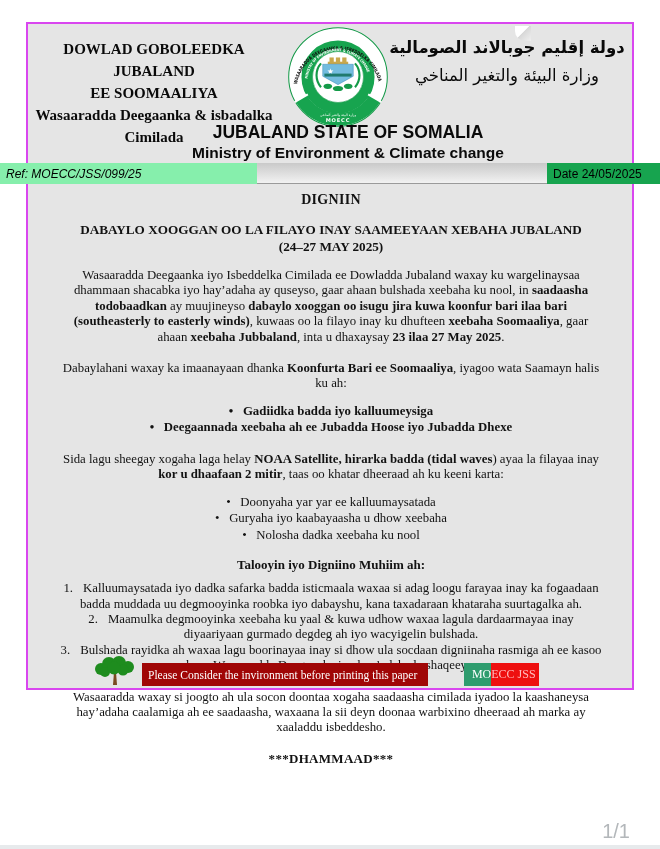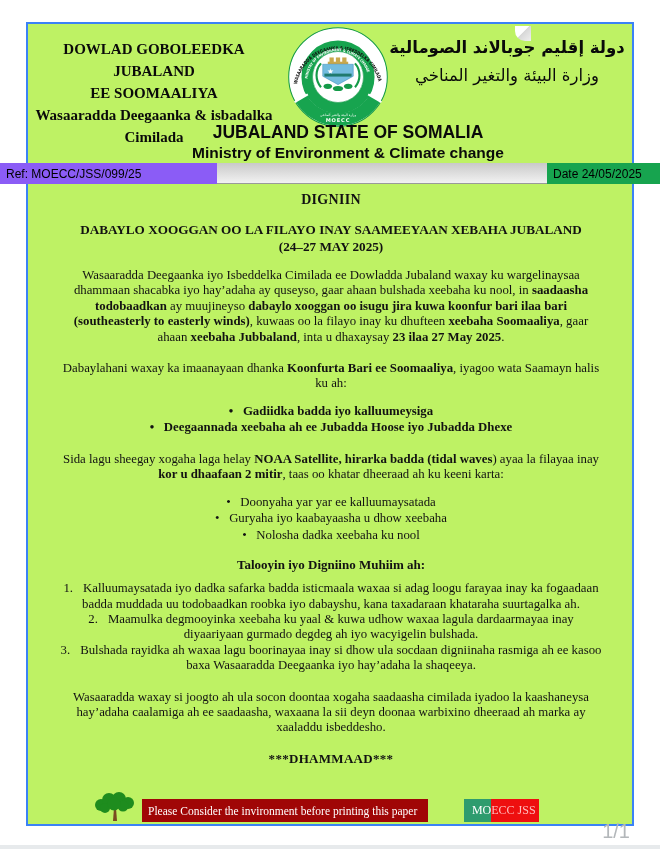--- a/index.html
+++ b/index.html
@@ -1,22 +1,22 @@
 <!DOCTYPE html>
 <html><head>
 <meta charset="utf-8">
 <style>
   * { margin:0; padding:0; box-sizing:border-box; }
   html,body { width:660px; height:849px; background:#ffffff; overflow:hidden;
               font-family:"Liberation Serif","DejaVu Serif",serif; }
   .viewer { position:relative; width:660px; height:849px; background:#ffffff; }
 
   
-  .page { position:absolute; left:26px; top:22px; width:608px; height:804px;
-          border:2px solid #3b82f6; background:#bef264; }
+  .page { position:absolute; left:26px; top:22px; width:608px; height:668px;
+          border:2px solid #d946ef; background:#e5e5e5; }
   .scan-curl { position:absolute; left:487px; top:2px; width:16px; height:15px;
                background:linear-gradient(135deg,#ffffff 45%,#d7d7d7 46%,#efefef 100%);
                border-radius:0 0 0 10px; }
 
   
   .letterhead { position:relative; height:139px; }
   .lh-left { position:absolute; left:6px; top:14px; width:240px; text-align:center;
              font-weight:bold; font-size:15px; line-height:22px; color:#0a0a0a; }
   .lh-right { position:absolute; right:4px; top:10px; width:242px; text-align:center;
               font-family:"DejaVu Sans",sans-serif; font-size:16.5px; line-height:28px;
@@ -26,21 +26,21 @@
   .lh-english { position:absolute; left:0; right:0; bottom:1px; text-align:center;
                 padding-left:36px; font-family:"Liberation Sans","DejaVu Sans",sans-serif;
                 font-weight:bold; color:#0a0a0a; }
   .lh-english .en1 { font-size:17.5px; line-height:21px; }
   .lh-english .en2 { font-size:15.5px; line-height:19px; }
 
   
   .ref-bar { position:absolute; left:0; top:163px; width:660px; height:21px;
              display:flex; font-family:"Liberation Sans","DejaVu Sans",sans-serif;
              font-size:12px; color:#000; z-index:5; }
-  .ref-cell { background:#8b5cf6; width:217px; display:flex; align-items:center; padding-left:6px; }
+  .ref-cell { background:#86efac; width:257px; display:flex; align-items:center; padding-left:6px;font-style:italic; }
   .ref-mid  { flex:1; background:linear-gradient(#c9c9c9,#f2f2f2); border-bottom:1px solid #9a9a9a; }
   .date-cell{ background:#17A44F; width:113px; display:flex; align-items:center; padding-left:6px; }
 
   
   .doc-body { margin-top:22px; padding:4px 28px 0 30px; text-align:center;
               font-size:12.8px; color:#121212; }
   .digniin  { font-size:14px; font-weight:bold; margin-top:3px; letter-spacing:.3px; }
   .heading  { margin-top:13px; font-weight:bold; font-size:13.2px; line-height:17px; }
   .para     { margin-top:16px; line-height:15.4px; }
   .para.first { margin-top:13px; }
@@ -159,21 +159,21 @@
 
       <div class="blist">
         <div class="bullet">Doonyaha yar yar ee kalluumaysatada</div>
         <div class="bullet">Guryaha iyo kaabayaasha u dhow xeebaha</div>
         <div class="bullet">Nolosha dadka xeebaha ku nool</div>
       </div>
 
       <div class="advice-h">Talooyin iyo Digniino Muhiim ah:</div>
 
       <div class="nlist">
-        <p class="nitem"><span class="num">1.</span><span>Kalluumaysatada iyo dadka safarka badda isticmaala waxaa si adag loogu farayaa inay ka fogaadaan badda muddada uu todobaadkan roobka iyo dabayshu, kana taxadaraan khataraha suurtagalka ah.</span></p>
+        <p class="nitem"><span class="num">1.</span><span>Kalluumaysatada iyo dadka safarka badda isticmaala waxaa si adag loogu farayaa inay ka fogaadaan badda muddada uu degmooyinka roobka iyo dabayshu, kana taxadaraan khataraha suurtagalka ah.</span></p>
         <p class="nitem"><span class="num">2.</span><span>Maamulka degmooyinka xeebaha ku yaal &amp; kuwa udhow waxaa lagula dardaarmayaa inay diyaariyaan gurmado degdeg ah iyo wacyigelin bulshada.</span></p>
         <p class="nitem"><span class="num">3.</span><span>Bulshada rayidka ah waxaa lagu boorinayaa inay si dhow ula socdaan digniinaha rasmiga ah ee kasoo baxa Wasaaradda Deegaanka iyo hay’adaha la shaqeeya.</span></p>
       </div>
 
       <p class="para">Wasaaradda waxay si joogto ah ula socon doontaa xogaha saadaasha cimilada iyadoo la kaashaneysa hay’adaha caalamiga ah ee saadaasha, waxaana la sii deyn doonaa warbixino dheeraad ah marka ay xaaladdu isbeddesho.</p>
 
       <div class="end-mark">***DHAMMAAD***</div>
     </div>
 
     <div class="footer-row">

